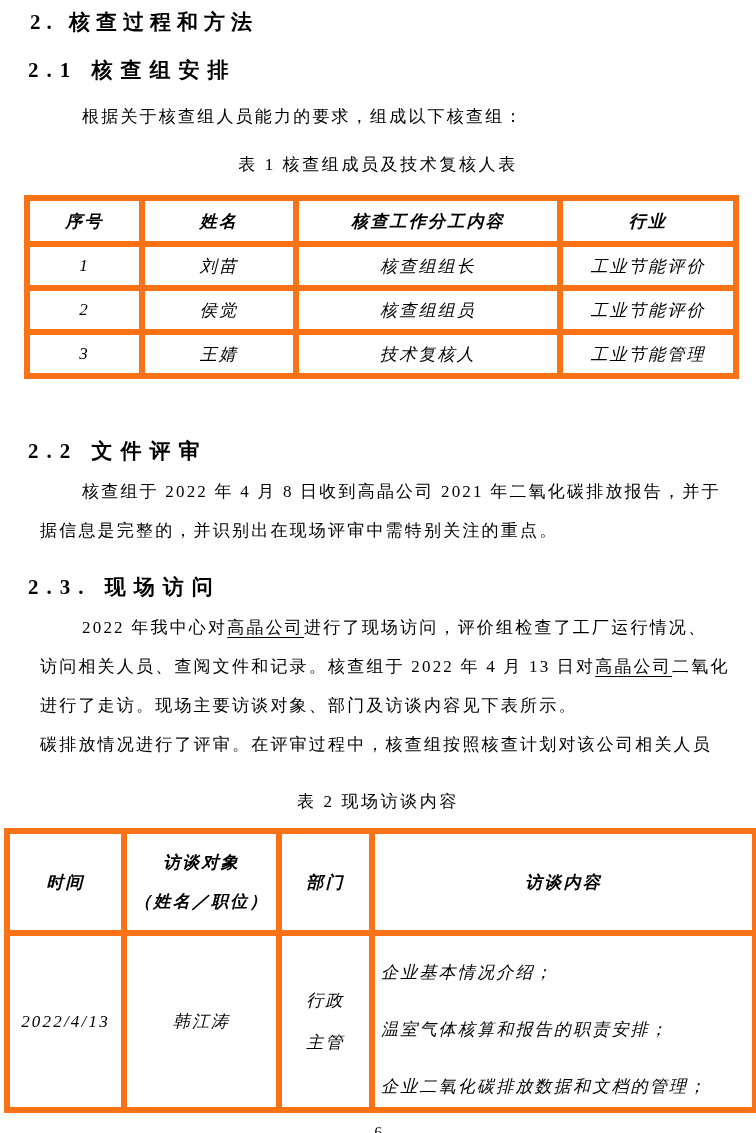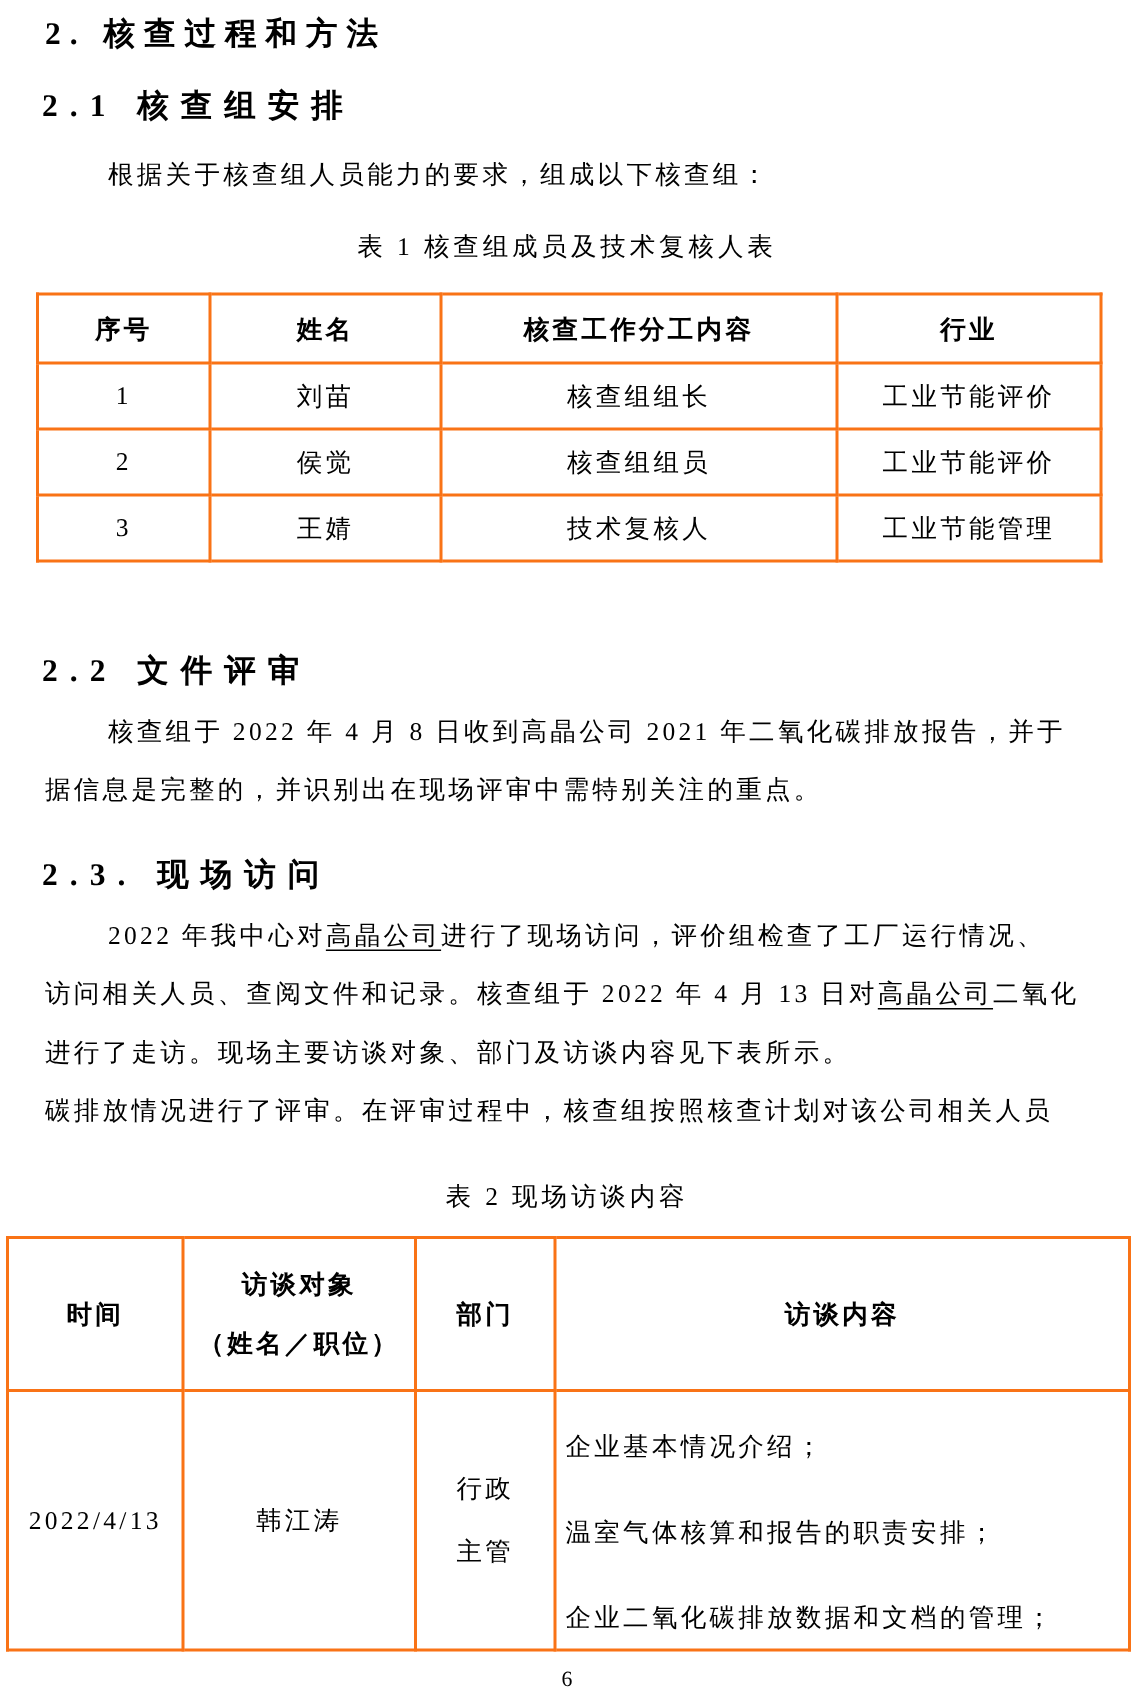--- a/index.html
+++ b/index.html
@@ -19,33 +19,33 @@
     margin-left:28px;
     font-size:21px; line-height:27px; font-weight:bold; letter-spacing:8px;
   }
   .s21 { margin-top:21px; }
   .s22 { margin-top:59px; }
   .s23 { margin-top:24px; }
 
   .para { margin:7px 30px 0 30px; font-size:17px; letter-spacing:2.2px; }
   .p-intro { margin-top:19px; }
   .p-intro .tline { line-height:27px; }
-  .tline { line-height:39px; white-space:nowrap; }
+  .tline { line-height:39px; white-space:nowrap;margin-left:10px; }
   .tline.indent { padding-left:42px; }
   .u { text-decoration:underline; text-underline-offset:4px; }
 
   .tbl-title {
     margin-top:23px; text-align:center;
     font-size:17px; font-weight:normal; letter-spacing:2.6px; line-height:24px;
   }
   .t2-title { margin-top:26px; }
 
   table { border-collapse:collapse; table-layout:fixed;
           font-size:17px; letter-spacing:2.2px; }
-  th,td { border:2px solid #f97316; text-align:center; vertical-align:middle; }
+  th,td { border:6px solid #f97316; text-align:center; vertical-align:middle;font-style:italic; }
   th { font-weight:bold; }
 
   .t1 { margin:18px 0 0 24px; width:709px; }
   .t1 th { height:46px; }
   .t1 td { height:44px; }
 
   .t2 { margin:14px 0 0 4px; width:748px; }
   .t2 th { height:102px; }
   .t2 td { height:122px; }
   .hdr-2line div { line-height:39px; }

